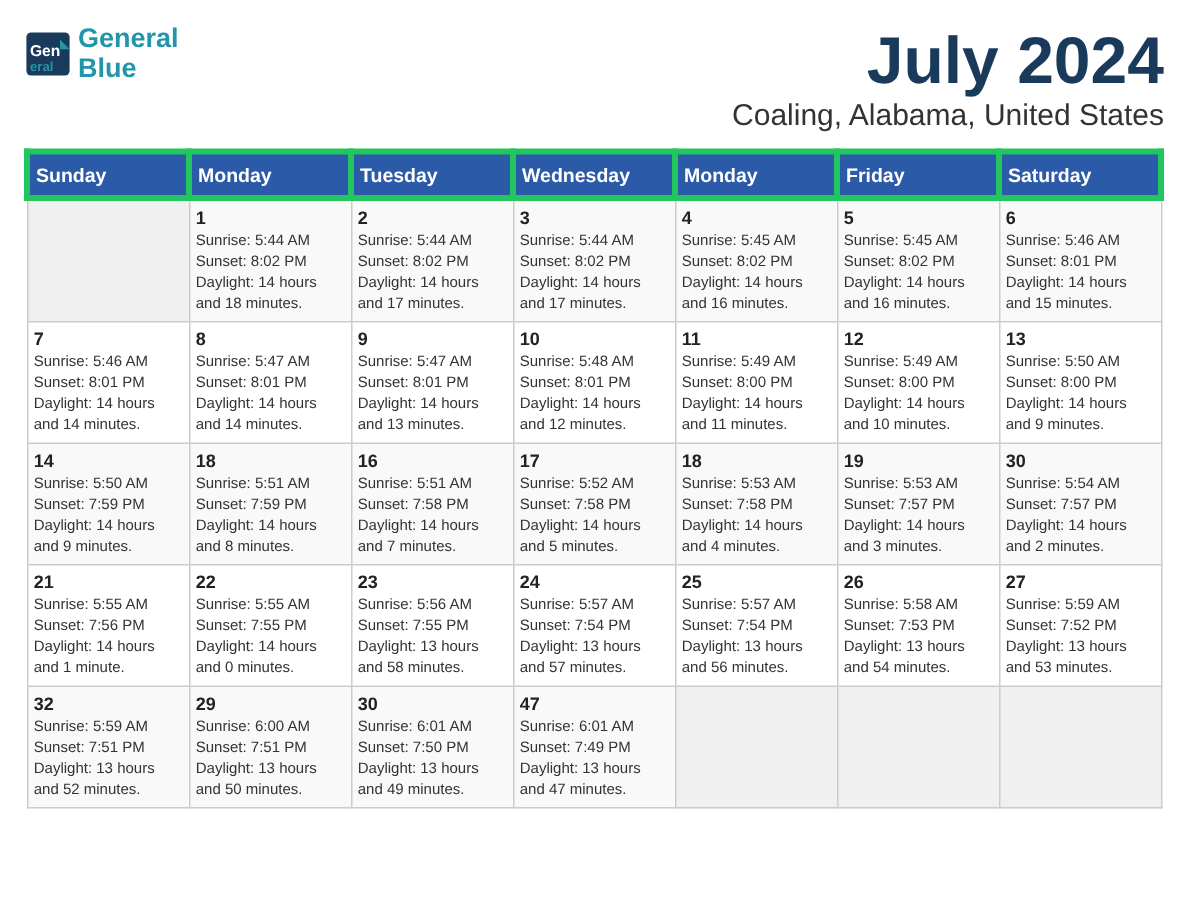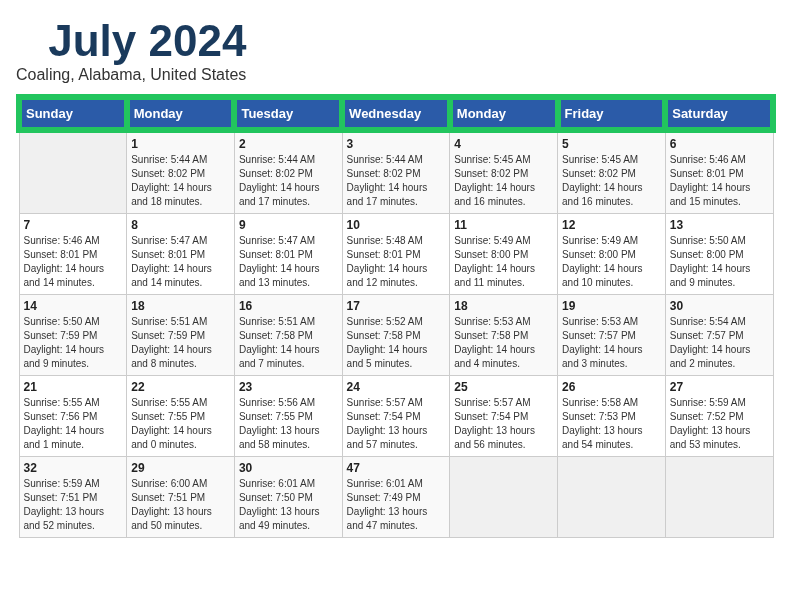--- a/index.html
+++ b/index.html
@@ -36,36 +36,36 @@
     }
     .title-block {
       text-align: right;
     }
     .main-title {
       font-size: 44px;
       font-weight: bold;
       color: #1a3a5c;
     }
     .subtitle {
-      font-size: 16px;
+      font-size: 20px;
       color: #333;
     }
     table {
       width: 100%;
       border-collapse: collapse;
       font-size: 11px;
     }
     thead th {
       background-color: #2b5ba8;
       color: #fff;
       padding: 6px 4px;
       text-align: left;
       font-size: 13px;
       font-weight: bold;
-      border: 6px solid #22c55e;
+      border: 4px solid #22c55e;
     }
     tbody td {
       border: 1px solid #ccc;
       vertical-align: top;
       padding: 4px;
       width: calc(100% / 7);
       min-height: 80px;
     }
     tbody tr:nth-child(odd) td {
       background-color: #f9f9f9;
@@ -86,20 +86,34 @@
       line-height: 1.4;
     }
     .empty-cell {
       background-color: #f0f0f0 !important;
     }
   </style>
 </head>
 <body>
 
 <div class="header">
+  <div class="logo">
+    <svg class="logo-icon" viewBox="0 0 40 40">
+      <rect x="2" y="2" width="36" height="36" rx="4" fill="#1a3a5c"></rect>
+      <text x="5" y="22" font-size="13" font-weight="bold" fill="white" font-family="Arial">Gen</text>
+      <text x="5" y="34" font-size="11" font-weight="bold" fill="#2196a8" font-family="Arial">eral</text>
+      <polygon points="30,8 38,16 30,16" fill="#2196a8"></polygon>
+    </svg>
+    <div>
+      <div class="logo-text">
+        <span>General</span><br>
+        <span style="color:#2196a8">Blue</span>
+      </div>
+    </div>
+  </div>
   <div class="title-block">
     <div class="main-title">July 2024</div>
     <div class="subtitle">Coaling, Alabama, United States</div>
   </div>
 </div>
 
 <table>
   <thead>
     <tr id="header-row">
         <th>Sunday</th>

